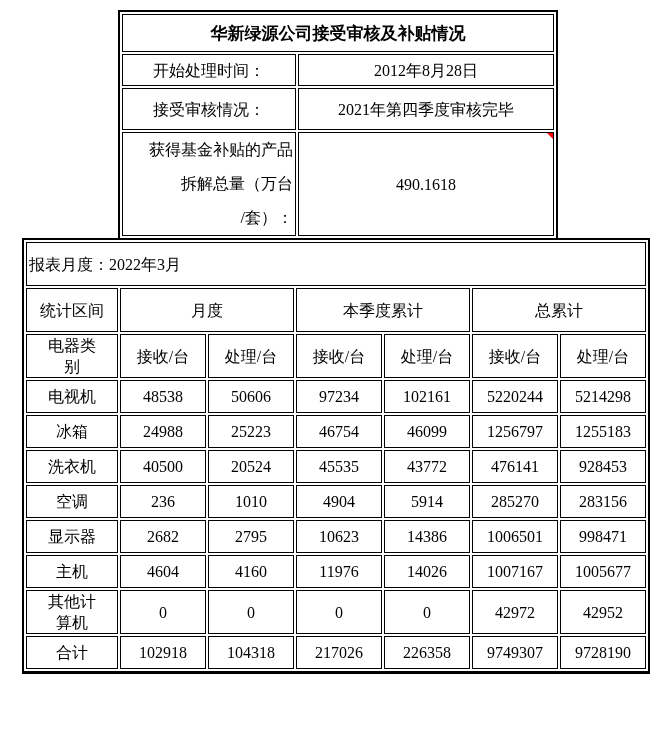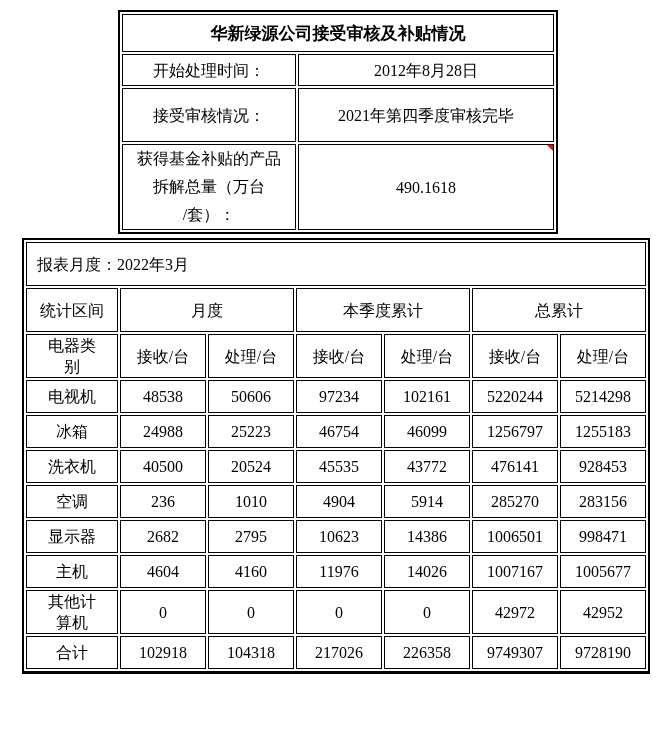--- a/index.html
+++ b/index.html
@@ -38,44 +38,44 @@
   
   .info-table {
     position: absolute;
     left: 118px;
     top: 10px;
   }
   .info-table .col-label { width: 174px; }
   .info-table .col-value { width: 256px; }
   .r-title td  { height: 38px; font-weight: bold; font-size: 17px; }
   .r-info1 td  { height: 32px; }
-  .r-info2 td  { height: 54px; margin-top: 24px; }
+  .r-info2 td  { height: 42px; margin-top: 24px; }
   .r-info3 td  { height: 74px; }
-  .pre-wrap    { white-space: pre-line; line-height: 28px; }
+  .pre-wrap    { white-space: pre-line; line-height: 34px; text-align: right; }
   .rel         { position: relative; }
   .comment-marker {
     position: absolute;
     top: 0;
     right: 0;
     width: 0;
     height: 0;
     border-top: 6px solid #ff0000;
     border-left: 6px solid transparent;
   }
 
   
   .report-table {
     position: absolute;
     left: 22px;
     top: 238px;
     border-bottom-width: 3px;
   }
   .report-table .col-cat  { width: 92px; }
   .report-table .col-data { width: 86px; }
-  .r-month td { height: 44px; text-align: left; padding-left: 10px; }
+  .r-month td { height: 44px; text-align: left; padding-left: 2px; }
   .r-h1 td    { height: 44px; }
   .r-h2 td    { height: 38px; }
   .r-data td  { height: 33px; }
   .cat-cell   { padding: 0 14px; }
 </style>
 </head>
 <body>
 
 <div class="canvas">
 

